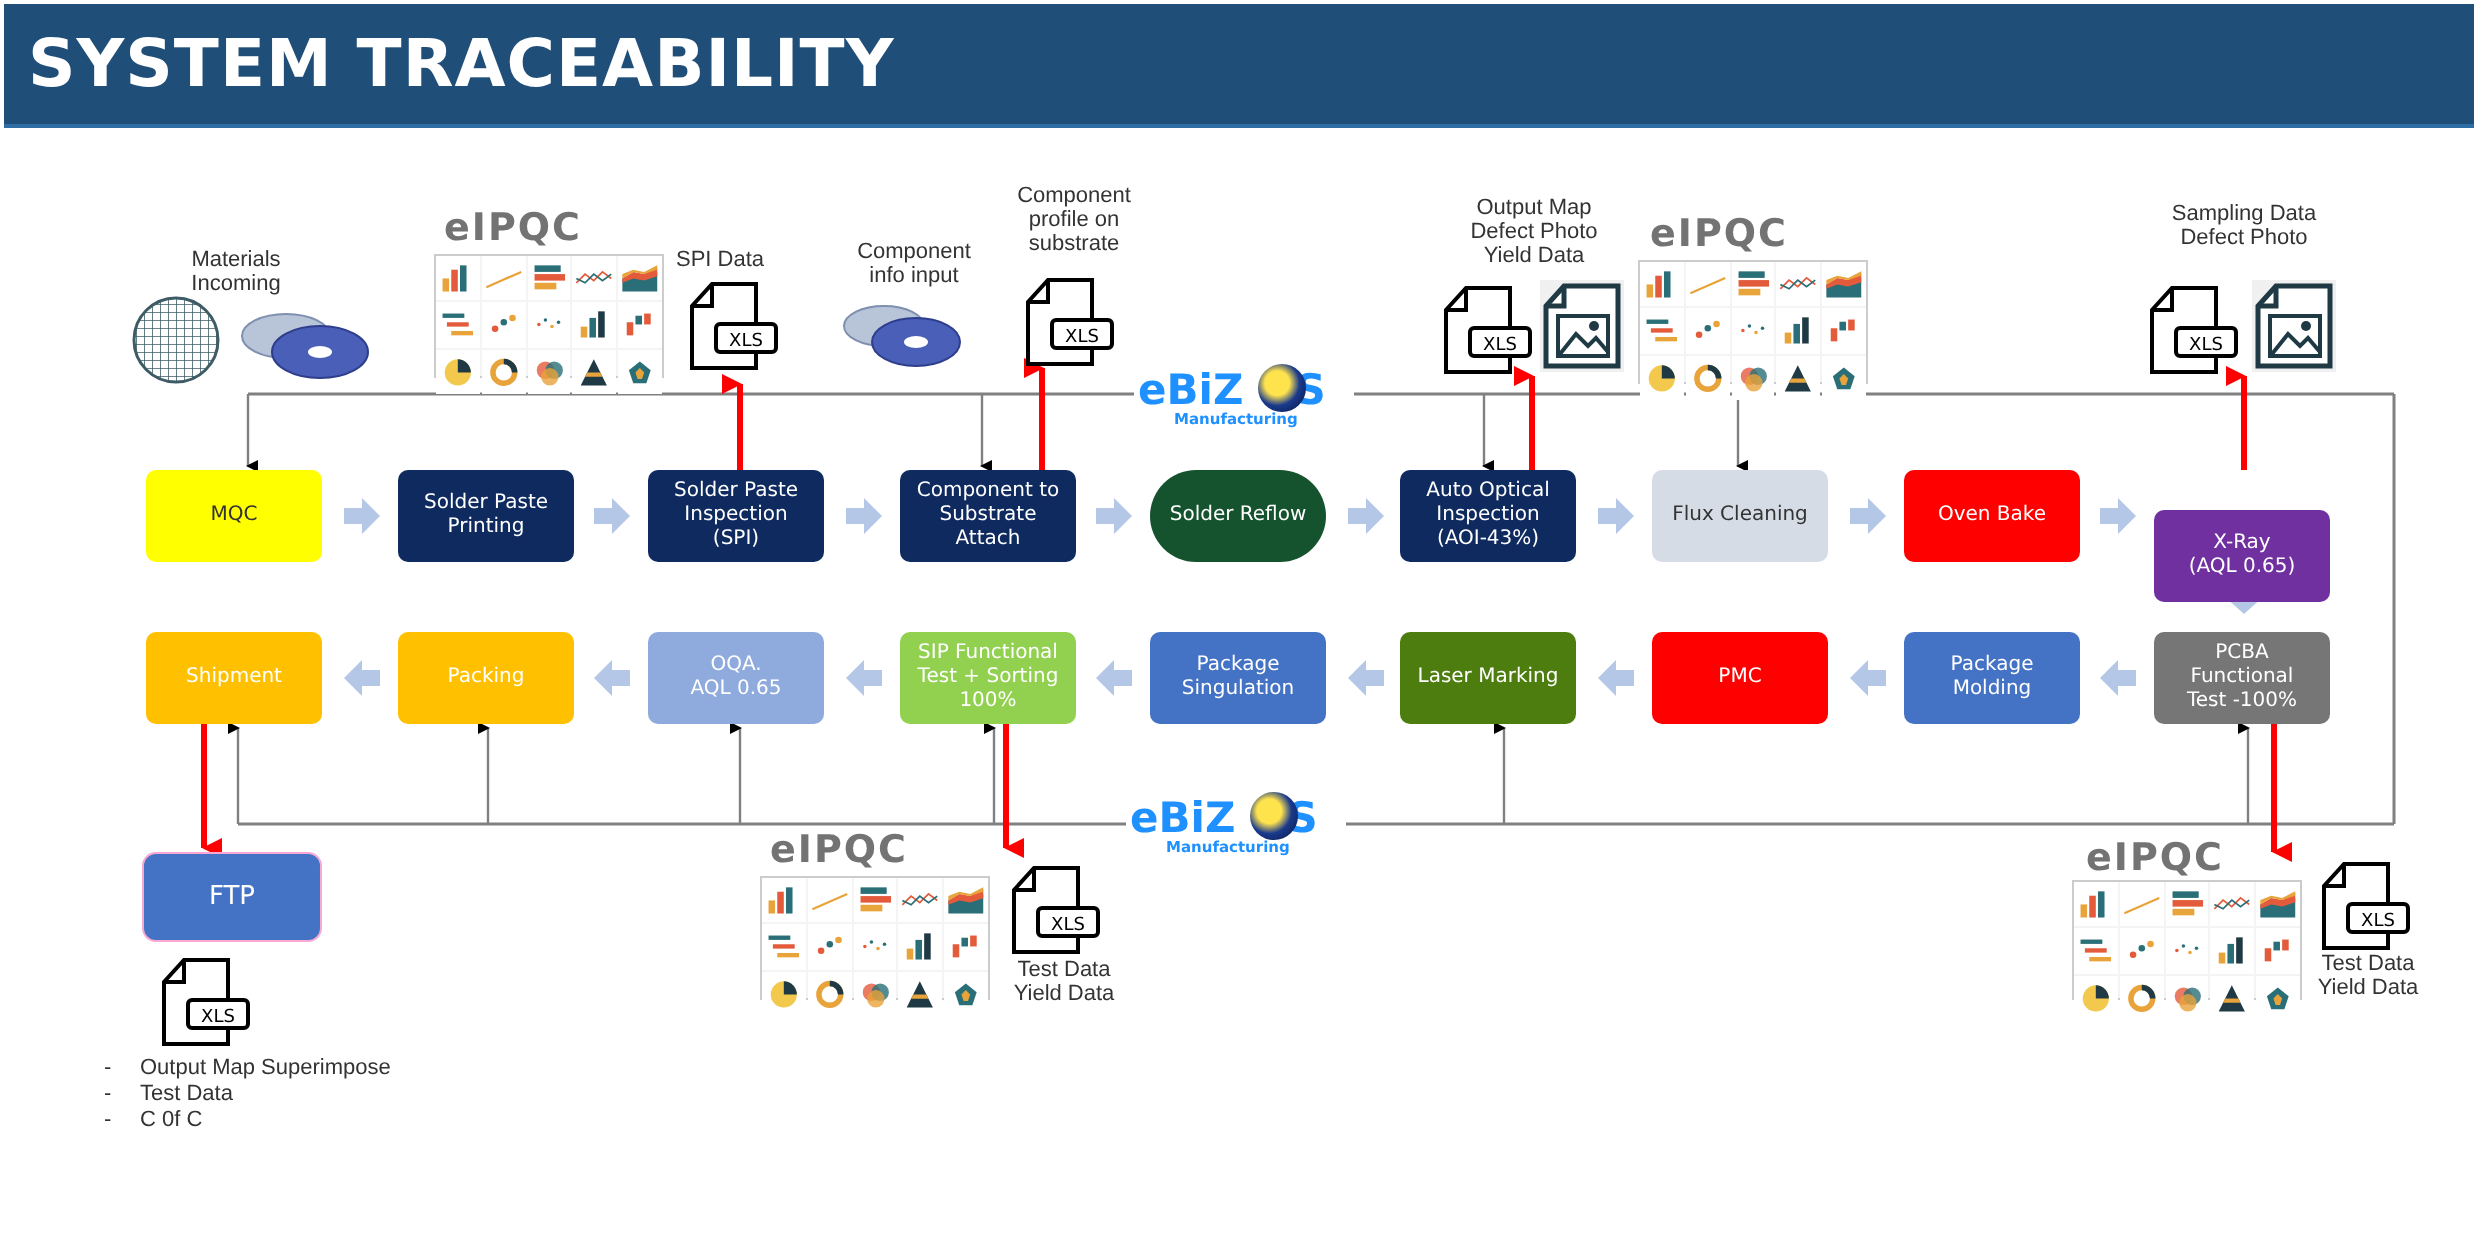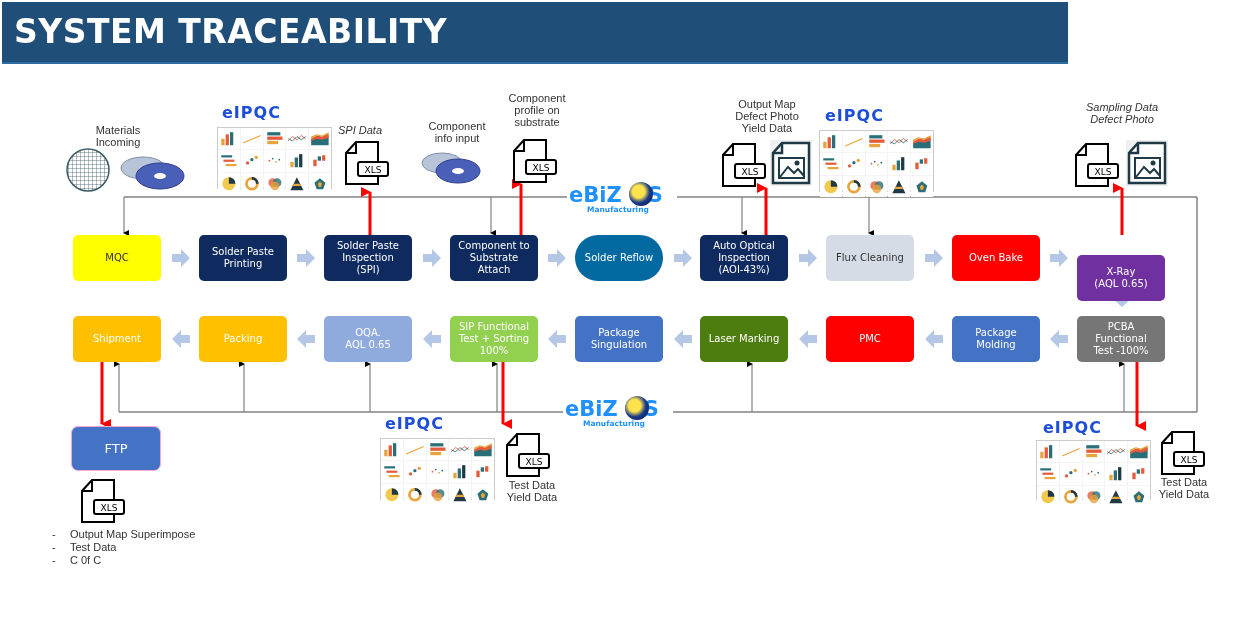--- a/index.html
+++ b/index.html
@@ -1,21 +1,21 @@
 <!DOCTYPE html>
 <html><head>
 <meta charset="utf-8">
 <style>
   html, body { margin:0; padding:0; background:#fff; }
   body { width:1239px; height:620px; position:relative; overflow:hidden; font-family:"Liberation Sans", sans-serif; }
-  .header { position:absolute; left:2px; top:2px; width:1066px; height:60px; background:#1f4e79; border-bottom:2px solid #2e6da4; }
+  .header { position:absolute; left:2px; top:2px; width:1235px; height:60px; background:#1f4e79; border-bottom:2px solid #2e6da4; }
   .header-title { position:absolute; left:12px; top:10px; color:#fff; font-family:"DejaVu Sans", sans-serif; font-weight:bold; font-size:33px; letter-spacing:0.5px; }
   .box { position:absolute; width:88px; height:46px; border-radius:5px; display:flex; align-items:center; justify-content:center; text-align:center; font-family:"DejaVu Sans", sans-serif; font-size:10px; line-height:12px; color:#fff; box-sizing:border-box; padding:0 3px; white-space:pre-line; }
   .lbl { position:absolute; font-family:"Liberation Sans", sans-serif; font-size:11px; line-height:12px; color:#333; text-align:center; white-space:pre-line; }
-  .ipqc-title { position:absolute; font-family:"DejaVu Sans", sans-serif; font-weight:bold; font-size:16px; color:#1d4ed8; letter-spacing:1px; }
+  .ipqc-title { position:absolute; font-family:"DejaVu Sans", sans-serif; font-weight:bold; font-size:19px; color:#737373; letter-spacing:1px; }
   .dash { position:absolute; border:1px solid #ccc; background:#f4f4f4; display:grid; grid-template-columns:repeat(5, 1fr); grid-template-rows:repeat(3,1fr); gap:1px; }
   .dash div { background:#fff; position:relative; }
   svg.overlay { position:absolute; left:0; top:0; }
   .ebiz { position:absolute; width:110px; height:38px; background:#fff; }
   .ebiz-text { position:absolute; left:2px; top:4px; font-family:"DejaVu Sans", sans-serif; font-weight:bold; font-size:21px; color:#1e90ff; letter-spacing:0px; }
   .ebiz-sub { position:absolute; left:20px; top:26px; font-family:"DejaVu Sans", sans-serif; font-weight:bold; font-size:7.5px; color:#1e90ff; }
   .globe { position:absolute; left:62px; top:3px; width:24px; height:24px; border-radius:50%; background:radial-gradient(circle at 40% 40%, #ffe34d 0 30%, #1a3a8c 55%, #06133f 100%); }
   .ftp-notes { position:absolute; left:52px; top:528px; font-family:"Liberation Sans", sans-serif; font-size:11px; color:#333; line-height:13px; }
   .ftp-notes div { white-space:nowrap; }
   .ftp-notes span.d { display:inline-block; width:18px; }
@@ -89,21 +89,21 @@
 
 <div class="box" style="left:73px;top:235px;background:#ffff00;color:#333;">MQC</div>
 <div class="box" style="left:199px;top:235px;background:#0f2a5f;">Solder Paste
 Printing</div>
 <div class="box" style="left:324px;top:235px;background:#0f2a5f;">Solder Paste
 Inspection
 (SPI)</div>
 <div class="box" style="left:450px;top:235px;background:#0f2a5f;">Component to
 Substrate
 Attach</div>
-<div class="box" style="left:575px;top:235px;background:#0369a1;border-radius:23px;">Solder Reflow</div>
+<div class="box" style="left:575px;top:235px;background:#14532d;border-radius:23px;">Solder Reflow</div>
 <div class="box" style="left:700px;top:235px;background:#0f2a5f;">Auto Optical
 Inspection
 (AOI-43%)</div>
 <div class="box" style="left:826px;top:235px;background:#d6dce5;color:#333;">Flux Cleaning</div>
 <div class="box" style="left:952px;top:235px;background:#ff0000;">Oven Bake</div>
 <div class="box" style="left:1077px;top:235px;background:#7030a0;margin-top:20px;">X-Ray
 (AQL 0.65)</div>
 
 <div class="box" style="left:73px;top:316px;background:#ffc000;">Shipment</div>
 <div class="box" style="left:199px;top:316px;background:#ffc000;">Packing</div>
@@ -119,30 +119,30 @@
 <div class="box" style="left:952px;top:316px;background:#4472c4;">Package
 Molding</div>
 <div class="box" style="left:1077px;top:316px;background:#767676;">PCBA
 Functional
 Test -100%</div>
 
 <div class="box" style="left:71px;top:426px;width:90px;height:45px;background:#4472c4;font-size:13px;border:1px solid #f9a8d4;border-radius:7px;">FTP</div>
 
 <div class="lbl" style="left:80px;top:124px;width:76px;">Materials
 Incoming</div>
-<div class="lbl" style="left:330px;top:124px;width:60px;font-style:italic;">SPI Data</div>
+<div class="lbl" style="left:330px;top:124px;width:60px;">SPI Data</div>
 <div class="lbl" style="left:418px;top:120px;width:78px;">Component
 info input</div>
 <div class="lbl" style="left:498px;top:92px;width:78px;">Component
 profile on
 substrate</div>
 <div class="lbl" style="left:722px;top:98px;width:90px;">Output Map
 Defect Photo
 Yield Data</div>
-<div class="lbl" style="left:1074px;top:101px;width:96px;font-style:italic;">Sampling Data
+<div class="lbl" style="left:1074px;top:101px;width:96px;">Sampling Data
 Defect Photo</div>
 <div class="lbl" style="left:496px;top:479px;width:72px;">Test Data
 Yield Data</div>
 <div class="lbl" style="left:1148px;top:476px;width:72px;">Test Data
 Yield Data</div>
 
 <svg class="overlay" width="1239" height="620">
   <g>
     <defs>
       <pattern id="grid" width="4" height="4" patternUnits="userSpaceOnUse">

